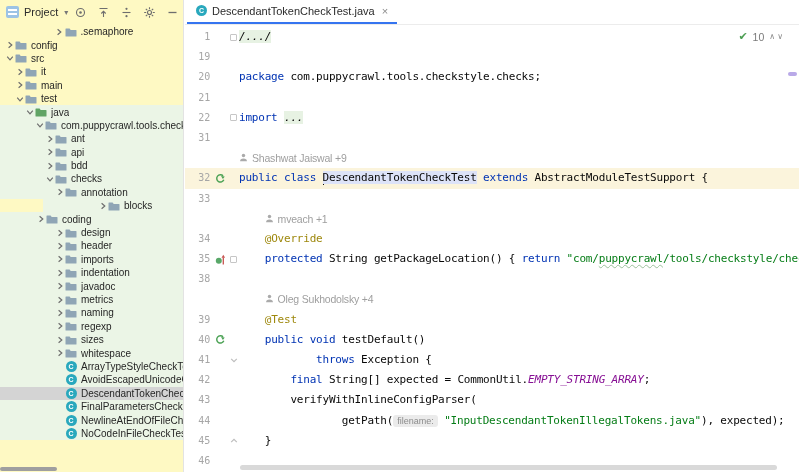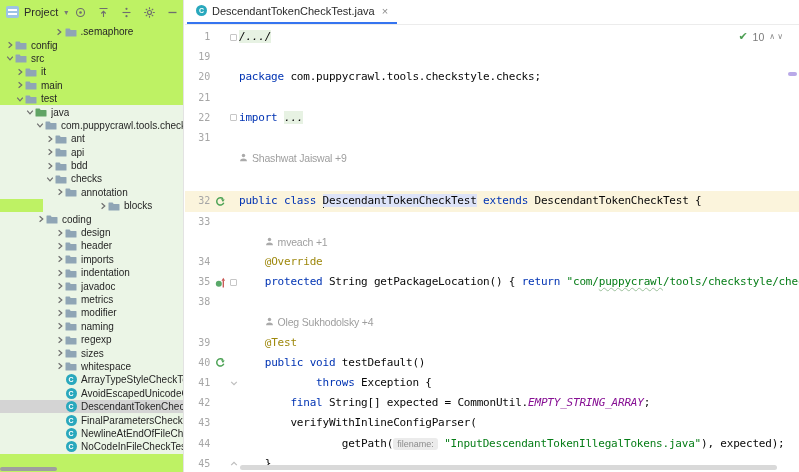--- a/index.html
+++ b/index.html
@@ -1,21 +1,21 @@
 <!DOCTYPE html>
 <html><head>
 <meta charset="utf-8">
 <style>
   * { margin:0; padding:0; box-sizing:border-box; }
   html,body { width:799px; height:472px; overflow:hidden; background:#fff;
               font-family:"Liberation Sans", sans-serif; }
 
   
   .sidebar { position:absolute; left:0; top:0; width:184px; height:472px;
-             background:#bef264; border-right:1px solid #e3e3e3; }
+             background:#fef9c3; border-right:1px solid #e3e3e3; }
   .sb-toolbar { height:24px; display:flex; align-items:center; padding:0 6px; gap:5px; }
   .pj-icon { width:13px; height:12px; background:#9cc3e5; border-radius:2px; position:relative; flex:none; }
   .pj-icon::after { content:""; position:absolute; left:2px; top:3px; right:2px; height:2px;
                     background:#fff; box-shadow:0 4px 0 #fff; }
   .sb-title { font-size:11px; color:#2b2b2b; }
   .sb-dd { font-size:8px; color:#777; margin-left:1px; }
   .sb-icons { margin-left:auto; display:flex; align-items:center; gap:9px; }
   .tbi { width:14px; height:14px; display:flex; align-items:center; justify-content:center; color:#6e6e6e; }
   .tree { position:absolute; top:25px; left:0; right:0; bottom:6px; font-size:10px; color:#262626; overflow:hidden; }
   .trow { height:13.4px; display:flex; align-items:center; white-space:nowrap; overflow:hidden; }
@@ -35,21 +35,21 @@
   .editor { position:absolute; left:185px; top:0; width:614px; height:472px; background:#fff; }
   .tabbar { height:25px; border-bottom:1px solid #ececec; display:flex; align-items:flex-end; }
   .tab { height:25px; margin-left:2px; padding:0 9px; display:flex; align-items:center; gap:5px;
          border-bottom:2px solid #3574f0; }
   .tab-label { font-size:11px; color:#2b2b2b; }
   .tab-close { font-size:11px; color:#8c8c8c; margin-left:2px; }
   .content { position:absolute; top:25px; left:0; right:0; bottom:0; overflow:hidden; padding-top:2px; }
 
   .erow { display:flex; height:20.2px; line-height:20.2px;
           font-family:"DejaVu Sans Mono", monospace; font-size:11px; letter-spacing:-0.2px; }
-  .erow.hl { background:#fbf4dc;margin-top:23px; }
+  .erow.hl { background:#fbf4dc; }
   .gut { flex:none; width:54px; display:flex; }
   .num { width:27px; text-align:right; color:#a6a6a6; font-size:10px; padding-right:2px; }
   .gicon { width:16px; display:flex; align-items:center; justify-content:center; }
   .gfold { width:11px; display:flex; align-items:center; justify-content:center; }
   .fbox { width:7px; height:7px; border:1px solid #c6c6c6; border-radius:1px; background:#fff; }
   .code { flex:1; white-space:pre; overflow:hidden; color:#080808; }
 
   .tk.kw { color:#0033b3; }
   .tk.str { color:#067d17; }
   .tk.ann { color:#9e880d; }
@@ -382,33 +382,20 @@
           <svg width="8" height="8" viewBox="0 0 8 8">
             <path d="M2.6 1.2 L5.8 4 L2.6 6.8" fill="none" stroke="#6e6e6e" stroke-width="1.2"></path>
           </svg>
         </span>
         <span class="ticon">
           <svg width="12" height="10" viewBox="0 0 12 10">
             <path d="M1 1.5 h3.6 l1.1 1.4 H11 a.5 .5 0 0 1 .5 .5 V9 a.5 .5 0 0 1 -.5 .5 H1 A.5 .5 0 0 1 .5 9 V2 a.5 .5 0 0 1 .5 -.5 Z" fill="#8fa5b5"></path>
           </svg>
         </span>
         <span class="tlabel">metrics</span>
-      </div>
-      <div class="trow green" style="padding-left: 55px;">
-        <span class="chev">
-          <svg width="8" height="8" viewBox="0 0 8 8">
-            <path d="M2.6 1.2 L5.8 4 L2.6 6.8" fill="none" stroke="#6e6e6e" stroke-width="1.2"></path>
-          </svg>
-        </span>
-        <span class="ticon">
-          <svg width="12" height="10" viewBox="0 0 12 10">
-            <path d="M1 1.5 h3.6 l1.1 1.4 H11 a.5 .5 0 0 1 .5 .5 V9 a.5 .5 0 0 1 -.5 .5 H1 A.5 .5 0 0 1 .5 9 V2 a.5 .5 0 0 1 .5 -.5 Z" fill="#8fa5b5"></path>
-          </svg>
-        </span>
-        <span class="tlabel">modifier</span>
       </div>
       <div class="trow green" style="padding-left: 55px;">
         <span class="chev">
           <svg width="8" height="8" viewBox="0 0 8 8">
             <path d="M2.6 1.2 L5.8 4 L2.6 6.8" fill="none" stroke="#6e6e6e" stroke-width="1.2"></path>
           </svg>
         </span>
         <span class="ticon">
           <svg width="12" height="10" viewBox="0 0 12 10">
             <path d="M1 1.5 h3.6 l1.1 1.4 H11 a.5 .5 0 0 1 .5 .5 V9 a.5 .5 0 0 1 -.5 .5 H1 A.5 .5 0 0 1 .5 9 V2 a.5 .5 0 0 1 .5 -.5 Z" fill="#8fa5b5"></path>
@@ -582,21 +569,21 @@
         <span class="gut">
           <span class="num">32</span>
           <span class="gicon">
             <svg width="11" height="11" viewBox="0 0 12 12">
               <path d="M9.6 7.4 A4 4 0 1 1 8.8 3.1" fill="none" stroke="#4aa153" stroke-width="1.6"></path>
               <path d="M6.6 3.4 L10.6 3.7 L8.6 6.5 Z" fill="#4aa153"></path>
             </svg>
           </span>
           <span class="gfold"></span>
         </span>
-        <span class="code"><span class="tk kw">public class </span><span class="caret"></span><span class="tk idhl">DescendantTokenCheckTest</span><span class="tk pl"> </span><span class="tk kw">extends</span><span class="tk pl"> DescendantTokenCheckTest {</span></span>
+        <span class="code"><span class="tk kw">public class </span><span class="caret"></span><span class="tk idhl">DescendantTokenCheckTest</span><span class="tk pl"> </span><span class="tk kw">extends</span><span class="tk pl"> AbstractModuleTestSupport {</span></span>
       </div>
       <div class="erow">
         <span class="gut">
           <span class="num">33</span>
           <span class="gicon"></span>
           <span class="gfold"></span>
         </span>
         <span class="code"></span>
       </div>
       <div class="erow">

